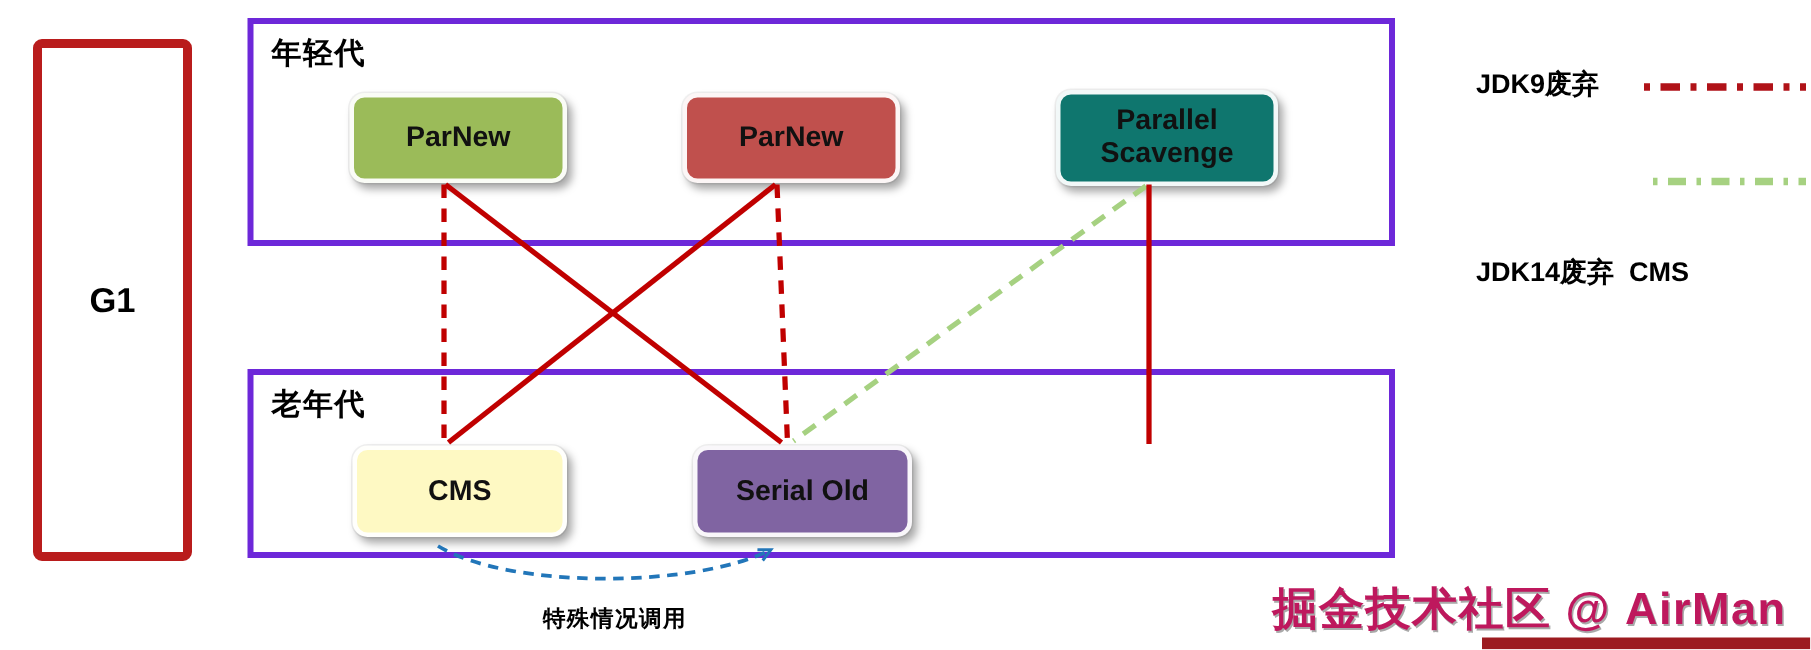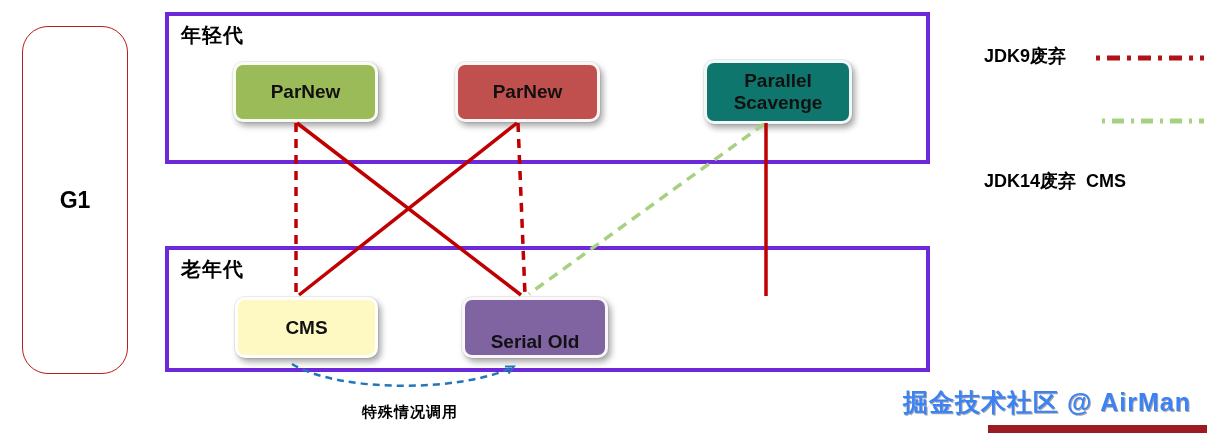--- a/index.html
+++ b/index.html
@@ -4,21 +4,21 @@
 <style>
   html,body{margin:0;padding:0;background:#ffffff;}
   .stage{
     position:relative;width:1207px;height:433px;background:#ffffff;
     font-family:"Liberation Sans","DejaVu Sans",sans-serif;overflow:hidden;
   }
   .gen-box{position:absolute;border:4px solid #6d28d9;background:transparent;box-sizing:border-box;z-index:2;margin-left:10px;}
   .gen-title{position:absolute;left:12px;top:6px;font-size:20px;font-weight:bold;color:#000;letter-spacing:1px;}
   .g1-box{
     position:absolute;left:22px;top:26px;width:106px;height:348px;
-    border:1px solid #b91c1c;border-radius:26px;box-sizing:border-box;
+    border:6px solid #b91c1c;border-radius:6px;box-sizing:border-box;
     display:flex;align-items:center;justify-content:center;z-index:2;
   }
   .g1-label{font-size:23px;font-weight:bold;color:#000;}
   .node{
     position:absolute;border-radius:10px;box-sizing:border-box;
     display:flex;align-items:center;justify-content:center;text-align:center;
     font-size:19px;font-weight:bold;color:#111;line-height:1.15;
     border:3px solid rgba(255,255,255,0.95);
     box-shadow:3px 4px 6px rgba(0,0,0,0.35), 0 0 0 1px rgba(0,0,0,0.06);
     z-index:10;padding:2px 6px;
@@ -26,22 +26,22 @@
   .overlay{position:absolute;left:0;top:0;z-index:5;pointer-events:none;}
   .legend{position:absolute;left:980px;top:38px;width:227px;height:160px;z-index:3;}
   .legend-row{position:absolute;left:0;width:227px;height:30px;}
   .legend-label{position:absolute;left:4px;top:0;font-size:18px;font-weight:bold;color:#000;white-space:pre;}
   .legend-line{position:absolute;top:0;left:0;}
   .caption{
     position:absolute;left:320px;top:403px;width:180px;text-align:center;
     font-size:15px;font-weight:bold;color:#000;z-index:3;letter-spacing:1px;
   }
   .watermark{
-    position:absolute;right:16px;top:386px;font-size:25px;font-weight:bold;
-    color:#3b82f6;text-shadow:1px 1px 0 #a9a9a9;z-index:3;letter-spacing:1px;
+    position:absolute;right:16px;top:386px;font-size:30px;font-weight:bold;
+    color:#be185d;text-shadow:1px 1px 0 #a9a9a9;z-index:3;letter-spacing:1px;
   }
   .watermark-bar{position:absolute;left:988px;top:425px;width:219px;height:8px;z-index:3;}
 </style>
 </head>
 <body>
 
 <div class="stage">
 
   <div class="g1-box">
     <span class="g1-label">G1</span>
@@ -58,21 +58,21 @@
     <div class="node" style="left: 535px; top: 44px; width: 148px; height: 64px; background: #0f766e;">
       <span>Parallel Scavenge</span>
     </div>
   </div>
 
   <div class="gen-box" style="left:155px;top:246px;width:765px;height:126px;">
     <span class="gen-title">老年代</span>
     <div class="node" style="left: 66px; top: 47px; width: 143px; height: 61px; background: #fef9c3;">
       <span>CMS</span>
     </div>
-    <div class="node" style="left: 293px; top: 47px; width: 146px; height: 61px; background: rgb(128, 100, 162); align-items: flex-end;">
+    <div class="node" style="left: 293px; top: 47px; width: 146px; height: 61px; background: rgb(128, 100, 162);">
       <span>Serial Old</span>
     </div>
   </div>
 
   <svg class="overlay" width="1207" height="433" viewBox="0 0 1207 433">
     <defs>
       <marker id="arrow-blue" markerWidth="12" markerHeight="12" refX="8" refY="5" orient="auto" markerUnits="userSpaceOnUse">
         <path d="M1,1 L9,5 L1,9" fill="none" stroke-width="2" stroke="#2276b9"></path>
       </marker>
     </defs>

